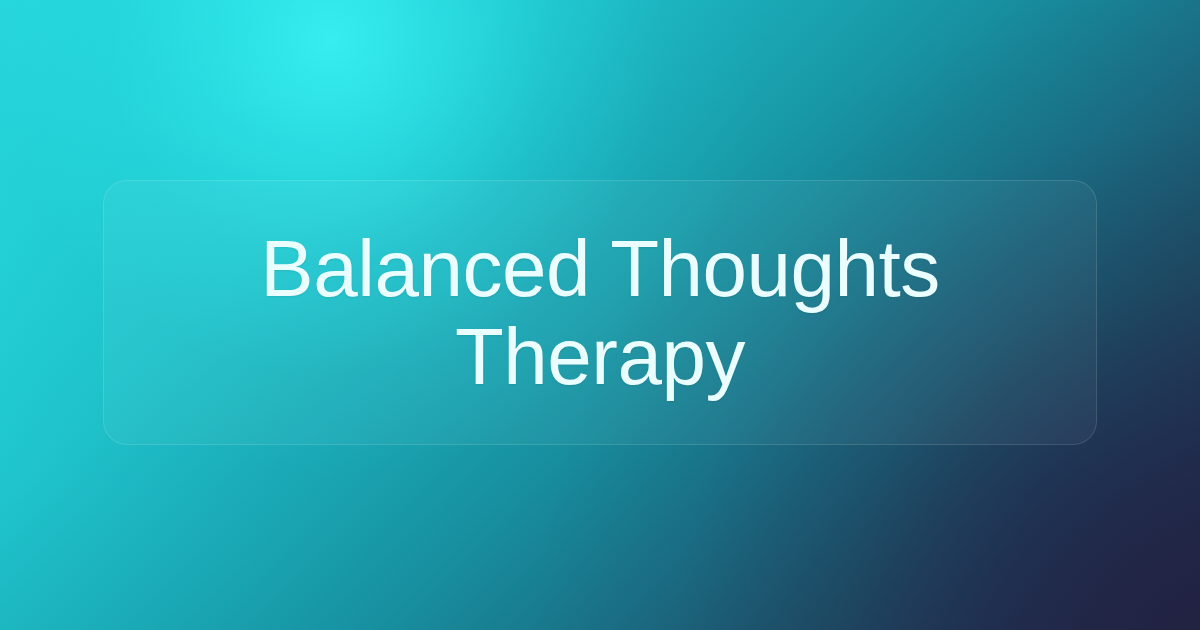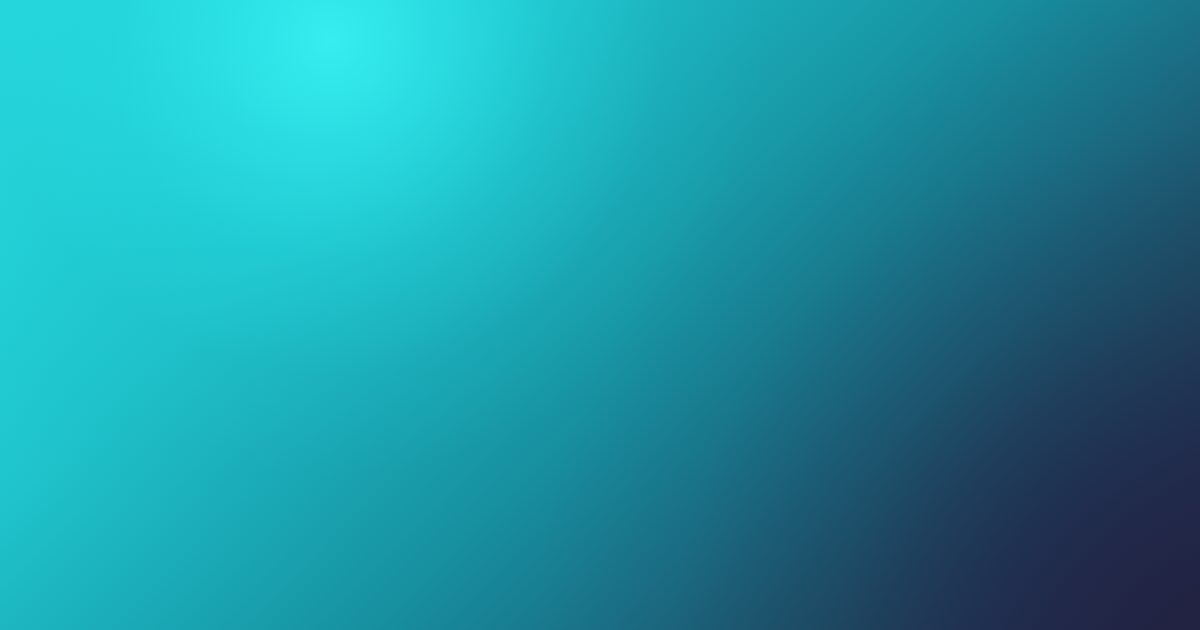--- a/index.html
+++ b/index.html
@@ -102,14 +102,17 @@
   }
 </style>
 </head>
 <body>
 
 <div class="og-stage">
 
   <div class="og-glow"></div>
   <div class="og-shade"></div>
 
+  <div class="og-card">
+    <h1 class="og-title">Balanced Thoughts Therapy</h1>
+  </div>
 
 </div>
 
 </body></html>

